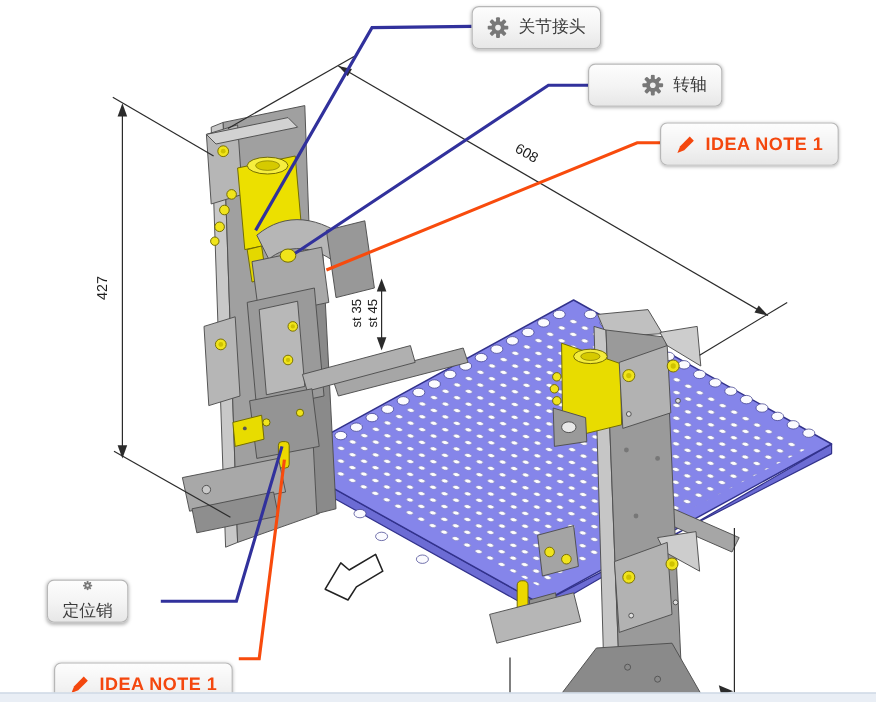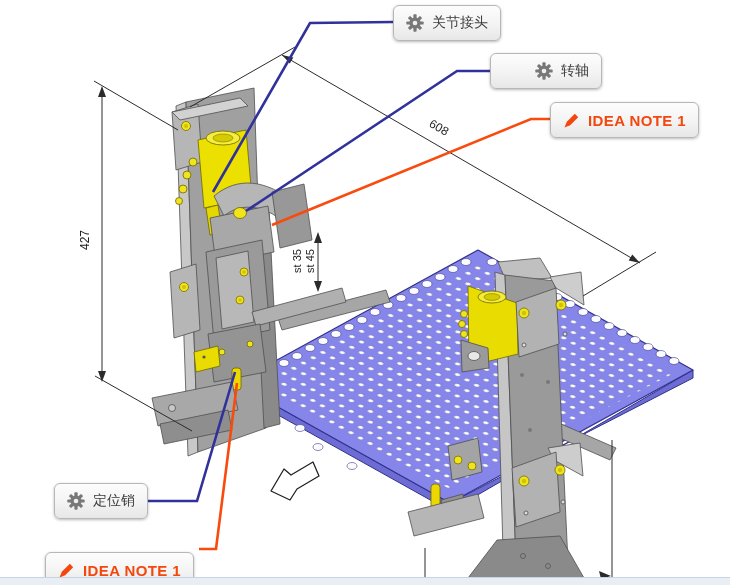--- a/index.html
+++ b/index.html
@@ -268,21 +268,21 @@
     <span class="txt">转轴</span>
   </div>
 
   <div class="callout note" style="left:550px;top:102px;">
     <svg width="17" height="17" viewBox="0 0 17 17">
       <path d="M1.5 15.5 L3.8 9.8 L11.8 1.8 L15.2 5.2 L7.2 13.2 Z" fill="#f4470e"></path>
     </svg>
     <span class="txt">IDEA NOTE 1</span>
   </div>
 
-  <div class="callout" style="left:54px;top:483px;">
+  <div class="callout" style="left:39px;top:483px;flex-direction:column;">
     <svg width="18" height="18" viewBox="-10 -10 20 20">
       <g fill="#787878">
         <g>
           <rect x="-1.8" y="-9.6" width="3.6" height="5" rx="1"></rect>
           <rect x="-1.8" y="-9.6" width="3.6" height="5" rx="1" transform="rotate(45)"></rect>
           <rect x="-1.8" y="-9.6" width="3.6" height="5" rx="1" transform="rotate(90)"></rect>
           <rect x="-1.8" y="-9.6" width="3.6" height="5" rx="1" transform="rotate(135)"></rect>
           <rect x="-1.8" y="-9.6" width="3.6" height="5" rx="1" transform="rotate(180)"></rect>
           <rect x="-1.8" y="-9.6" width="3.6" height="5" rx="1" transform="rotate(225)"></rect>
           <rect x="-1.8" y="-9.6" width="3.6" height="5" rx="1" transform="rotate(270)"></rect>

